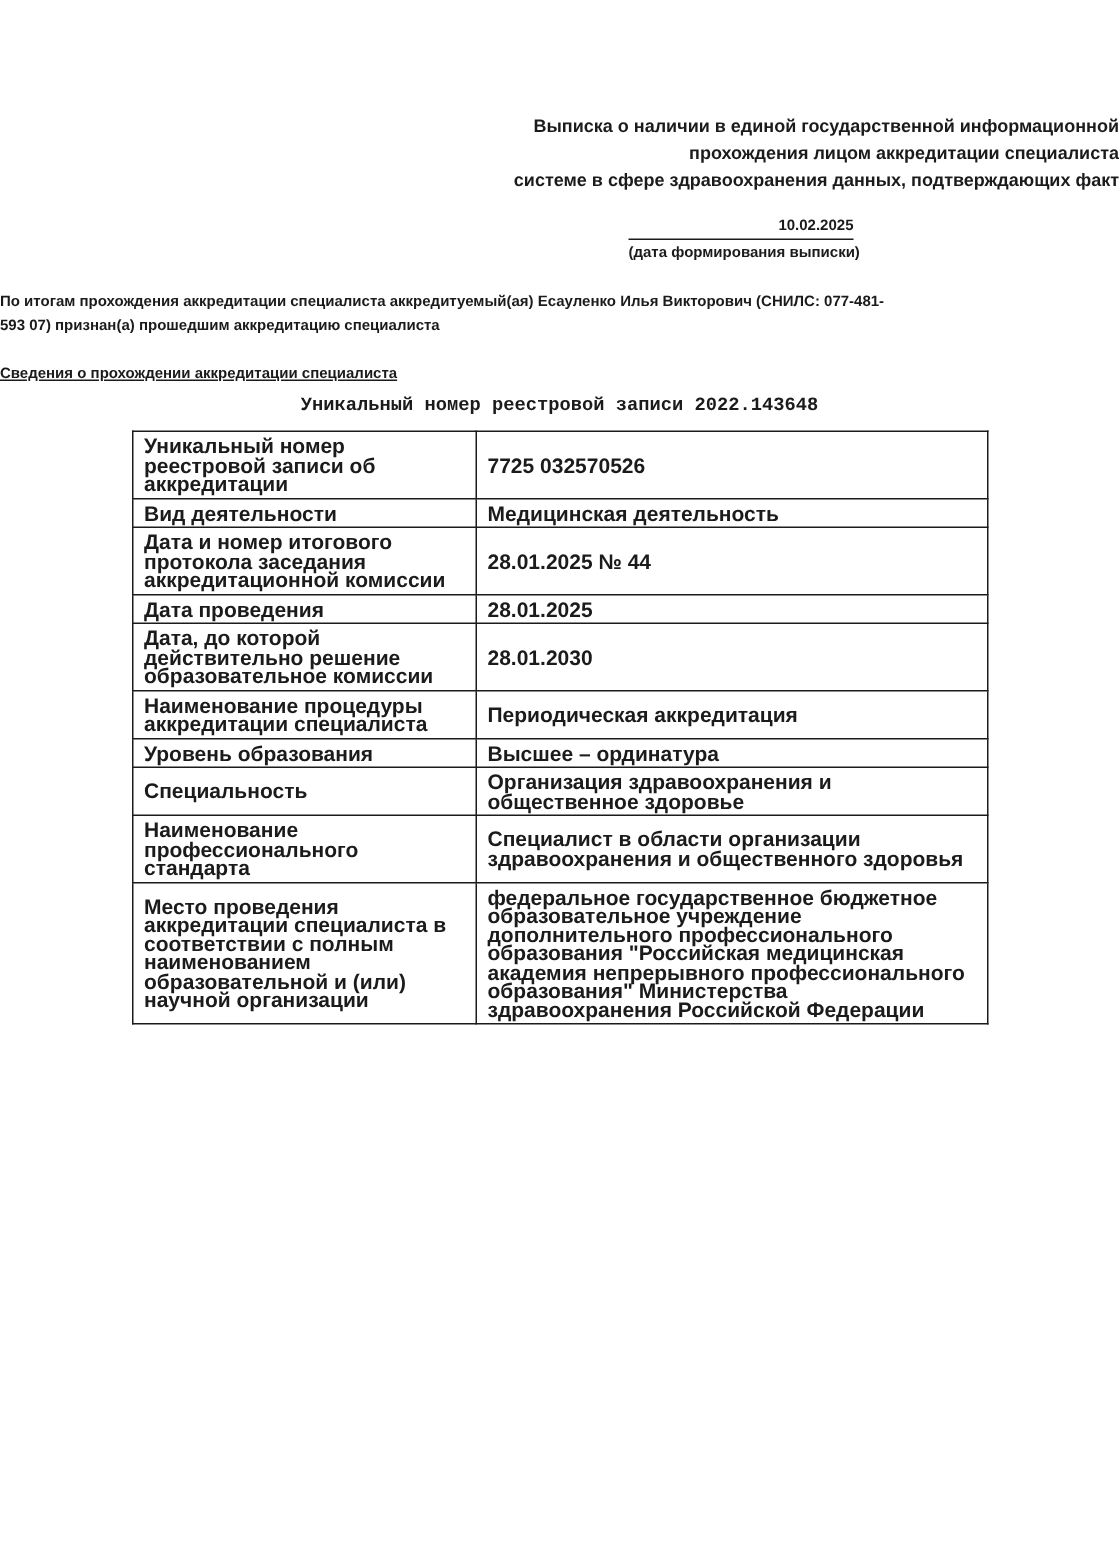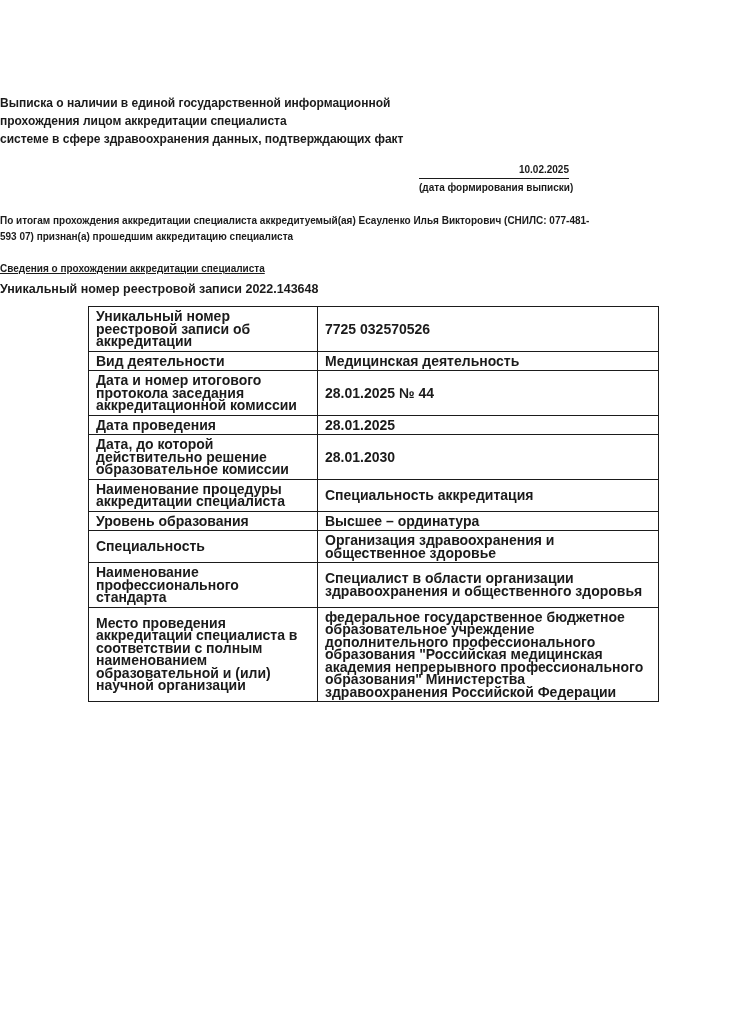--- a/index.html
+++ b/index.html
@@ -9,22 +9,22 @@
     width: 746px;
     height: 1029px;
     margin: 0 auto;
     background: #ffffff;
     font-family: "Liberation Sans", sans-serif;
     font-weight: bold;
     color: #1b1b1b;
     overflow: hidden;
   }
   .doc-title {
-    padding-top: 94px;
-    text-align: left;
+    padding-top: 75px;
+    text-align: right;
     font-size: 12px;
     line-height: 18px;
   }
   .date-block {
     width: 150px;
     margin: 14px 177px 0 auto;
     text-align: right;
     font-size: 10px;
     line-height: 15px;
   }
@@ -44,23 +44,24 @@
   }
   .section-heading {
     margin-top: 16px;
     text-align: left;
     font-size: 10px;
     line-height: 15px;
     text-decoration: underline;
   }
   .registry-heading {
     margin-top: 4px;
-    text-align: left;
+    text-align: center;
     font-size: 12.5px;
     line-height: 18px;
+    font-family: Liberation Mono, monospace;
   }
   table.acc-table {
     width: 570px;
     margin: 8px 0 0 88px;
     border-collapse: collapse;
     table-layout: fixed;
     font-size: 14px;
     line-height: 12.5px;
   }
   table.acc-table td {
@@ -113,21 +114,21 @@
       <tr>
         <td class="label-cell">Дата проведения</td>
         <td class="value-cell">28.01.2025</td>
       </tr>
       <tr>
         <td class="label-cell">Дата, до которой действительно решение образовательное комиссии</td>
         <td class="value-cell">28.01.2030</td>
       </tr>
       <tr>
         <td class="label-cell">Наименование процедуры аккредитации специалиста</td>
-        <td class="value-cell">Специальность аккредитация</td>
+        <td class="value-cell">Периодическая аккредитация</td>
       </tr>
       <tr>
         <td class="label-cell">Уровень образования</td>
         <td class="value-cell">Высшее – ординатура</td>
       </tr>
       <tr>
         <td class="label-cell">Специальность</td>
         <td class="value-cell">Организация здравоохранения и общественное здоровье</td>
       </tr>
       <tr>

